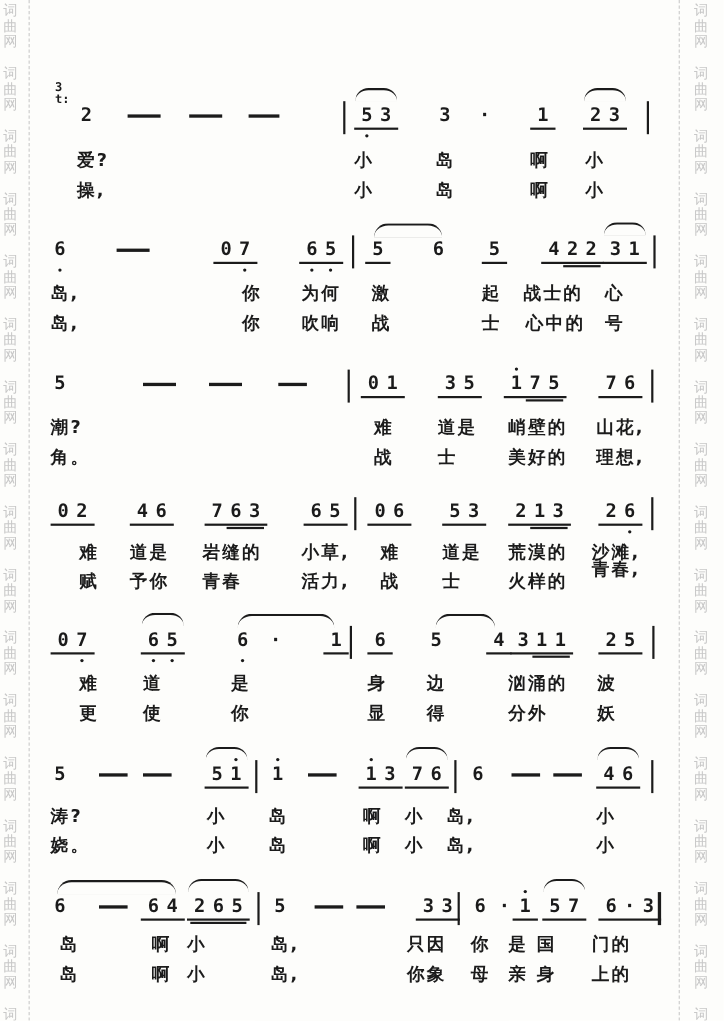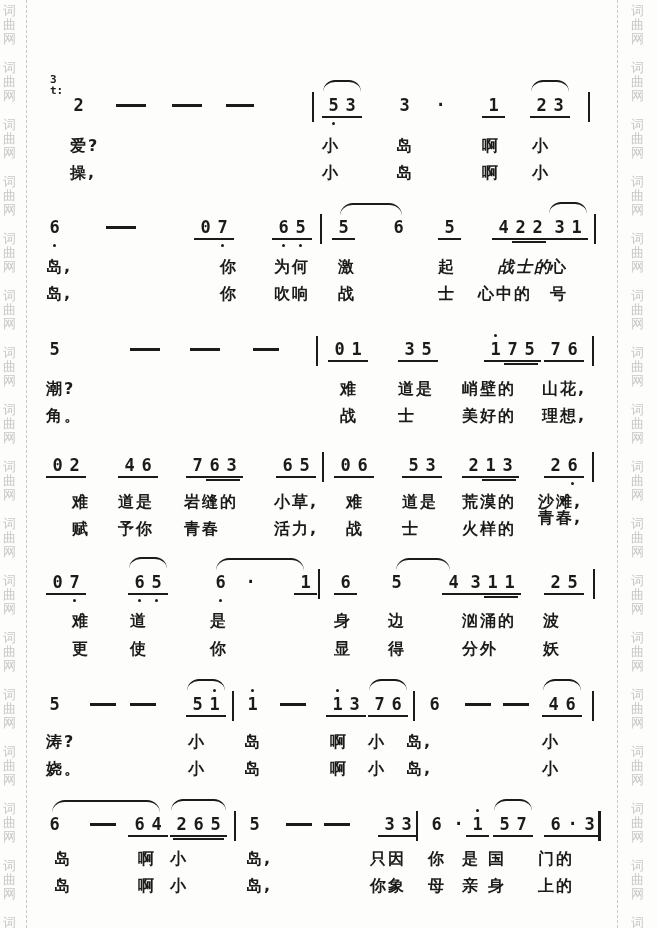--- a/index.html
+++ b/index.html
@@ -166,37 +166,37 @@
     <div class="tok" style="left: 390px; top: 217px;"><span class="ch">6</span></div>
     <div class="tok u" style="left: 438px; top: 217px;"><span class="ch">5</span></div>
     <div class="tok u" style="left: 492px; top: 217px;"><span class="ch">4</span><span class="ch">2</span><span class="ch">2</span><span class="u2" style="left: 20px;"></span></div>
     <div class="tok u" style="left: 548px; top: 217px;"><span class="ch">3</span><span class="ch">1</span><span class="slur"></span></div>
     <div class="bar" style="left: 594px; top: 214px; width: 2px;"></div>
     <div class="lyr" style="left: 46px; top: 257px;">岛,</div>
     <div class="lyr" style="left: 220px; top: 257px;">你</div>
     <div class="lyr" style="left: 274px; top: 257px;">为何</div>
     <div class="lyr" style="left: 338px; top: 257px;">激</div>
     <div class="lyr" style="left: 438px; top: 257px;">起</div>
-    <div class="lyr" style="left: 498px; top: 257px; font-style: italic;">战士的</div>
+    <div class="lyr" style="left: 476px; top: 257px;">战士的</div>
     <div class="lyr" style="left: 550px; top: 257px;">心</div>
     <div class="lyr" style="left: 46px; top: 284px;">岛,</div>
     <div class="lyr" style="left: 220px; top: 284px;">你</div>
     <div class="lyr" style="left: 274px; top: 284px;">吹响</div>
     <div class="lyr" style="left: 338px; top: 284px;">战</div>
     <div class="lyr" style="left: 438px; top: 284px;">士</div>
     <div class="lyr" style="left: 478px; top: 284px;">心中的</div>
     <div class="lyr" style="left: 550px; top: 284px;">号</div>
     <div class="tok" style="left: 46px; top: 339px;"><span class="ch">5</span></div>
     <div class="dash" style="left: 130px; top: 348px; width: 30px;"></div>
     <div class="dash" style="left: 190px; top: 348px; width: 30px;"></div>
     <div class="dash" style="left: 253px; top: 348px; width: 26px;"></div>
     <div class="bar" style="left: 316px; top: 336px; width: 2px;"></div>
     <div class="tok u" style="left: 328px; top: 339px;"><span class="ch">0</span><span class="ch">1</span></div>
     <div class="tok u" style="left: 398px; top: 339px;"><span class="ch">3</span><span class="ch">5</span></div>
-    <div class="tok u" style="left: 484px; top: 339px;"><span class="ch">1<span class="odot da"></span></span><span class="ch">7</span><span class="ch">5</span><span class="u2" style="left: 20px;"></span></div>
+    <div class="tok u" style="left: 458px; top: 339px;"><span class="ch">1<span class="odot da"></span></span><span class="ch">7</span><span class="ch">5</span><span class="u2" style="left: 20px;"></span></div>
     <div class="tok u" style="left: 544px; top: 339px;"><span class="ch">7</span><span class="ch">6</span></div>
     <div class="bar" style="left: 592px; top: 336px; width: 2px;"></div>
     <div class="lyr" style="left: 46px; top: 379px;">潮?</div>
     <div class="lyr" style="left: 340px; top: 379px;">难</div>
     <div class="lyr" style="left: 398px; top: 379px;">道是</div>
     <div class="lyr" style="left: 462px; top: 379px;">峭壁的</div>
     <div class="lyr" style="left: 542px; top: 379px;">山花,</div>
     <div class="lyr" style="left: 46px; top: 406px;">角。</div>
     <div class="lyr" style="left: 340px; top: 406px;">战</div>
     <div class="lyr" style="left: 398px; top: 406px;">士</div>

